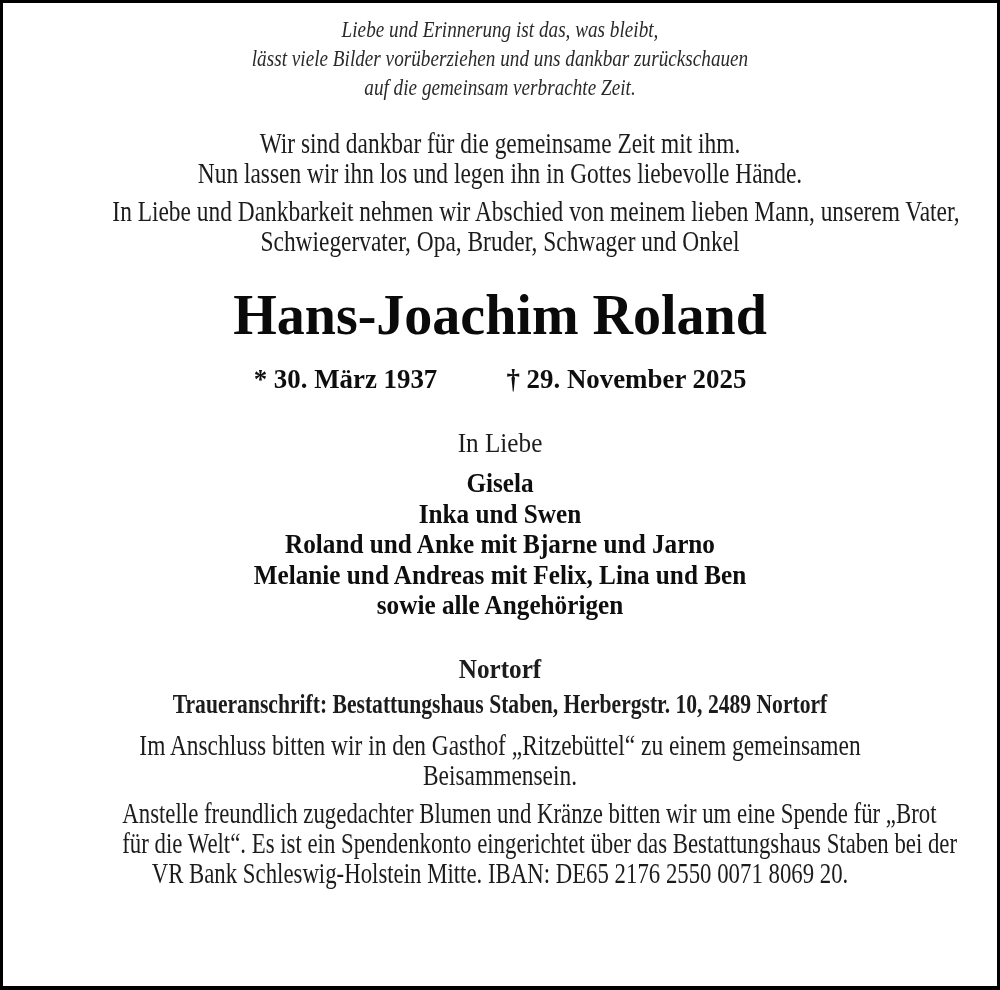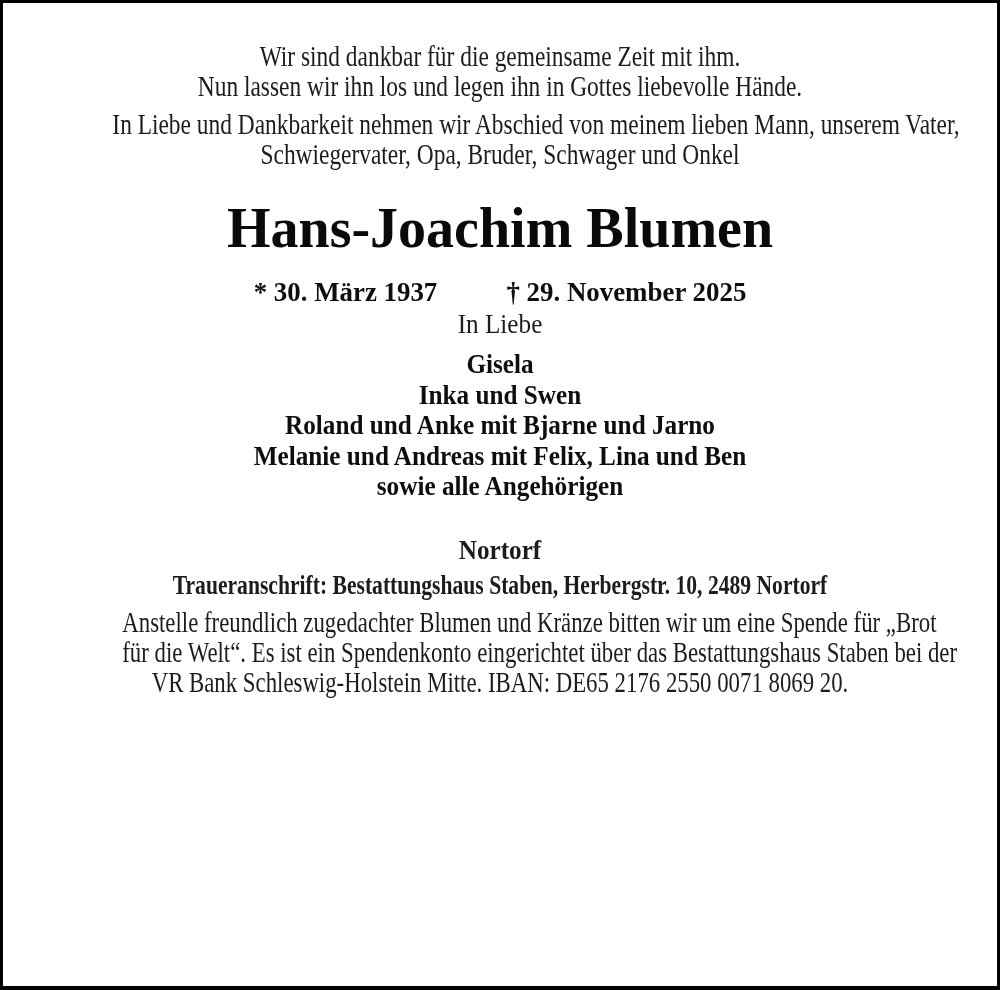--- a/index.html
+++ b/index.html
@@ -57,21 +57,21 @@
     font-size: 28px;
     line-height: 34px;
     font-weight: bold;
     color: #0e0e0e;
     --sx: 0.96;
   }
   .date-gap {
     display: inline-block;
     width: 58px;
   }
-  .section-mourners { }
+  .section-mourners { margin-top: 32px; }
   .intro-line {
     font-size: 28px;
     line-height: 30px;
     --sx: 0.90;
   }
   .names-list { margin-top: 10px; }
   .mourner-line {
     font-size: 28px;
     line-height: 30.5px;
     font-weight: bold;
@@ -93,32 +93,37 @@
   .section-service   { margin-top: 16px; }
   .section-gathering { margin-top: 12px; }
   .section-donation  { margin-top: 8px; }
   .donation-line { --sx: 0.76; }
 </style>
 </head>
 <body>
 
 <div class="sheet">
 
+  <div class="section">
+    <div class="line epigraph-line">Liebe und Erinnerung ist das, was bleibt,</div>
+    <div class="line epigraph-line">lässt viele Bilder vorüberziehen und uns dankbar zurückschauen</div>
+    <div class="line epigraph-line">auf die gemeinsam verbrachte Zeit.</div>
+  </div>
 
   <div class="section section-gratitude">
     <div class="line body-line">Wir sind dankbar für die gemeinsame Zeit mit ihm.</div>
     <div class="line body-line">Nun lassen wir ihn los und legen ihn in Gottes liebevolle Hände.</div>
   </div>
 
   <div class="section section-farewell">
     <div class="line body-line">In Liebe und Dankbarkeit nehmen wir Abschied von meinem lieben Mann, unserem Vater,</div>
     <div class="line body-line">Schwiegervater, Opa, Bruder, Schwager und Onkel</div>
   </div>
 
-  <div class="line name-line">Hans-Joachim Blumen</div>
+  <div class="line name-line">Hans-Joachim Roland</div>
 
   <div class="line dates-line">
     <span>*</span>
     <span>30. März 1937</span>
     <span class="date-gap"></span>
     <span>†</span>
     <span>29. November 2025</span>
   </div>
 
   <div class="section section-mourners">
@@ -131,20 +136,24 @@
       <div class="line mourner-line">sowie alle Angehörigen</div>
     </div>
   </div>
 
   <div class="section section-location">
     <div class="line location-line">Nortorf</div>
     <div class="line address-line">Traueranschrift: Bestattungshaus Staben, Herbergstr. 10, 2489 Nortorf</div>
   </div>
 
 
+  <div class="section section-gathering">
+    <div class="line body-line">Im Anschluss bitten wir in den Gasthof „Ritzebüttel“ zu einem gemeinsamen</div>
+    <div class="line body-line">Beisammensein.</div>
+  </div>
 
   <div class="section section-donation">
     <div class="line body-line donation-line">Anstelle freundlich zugedachter Blumen und Kränze bitten wir um eine Spende für „Brot</div>
     <div class="line body-line donation-line">für die Welt“. Es ist ein Spendenkonto eingerichtet über das Bestattungshaus Staben bei der</div>
     <div class="line body-line donation-line">VR Bank Schleswig-Holstein Mitte. IBAN: DE65 2176 2550 0071 8069 20.</div>
   </div>
 
 </div>
 
 </body></html>

